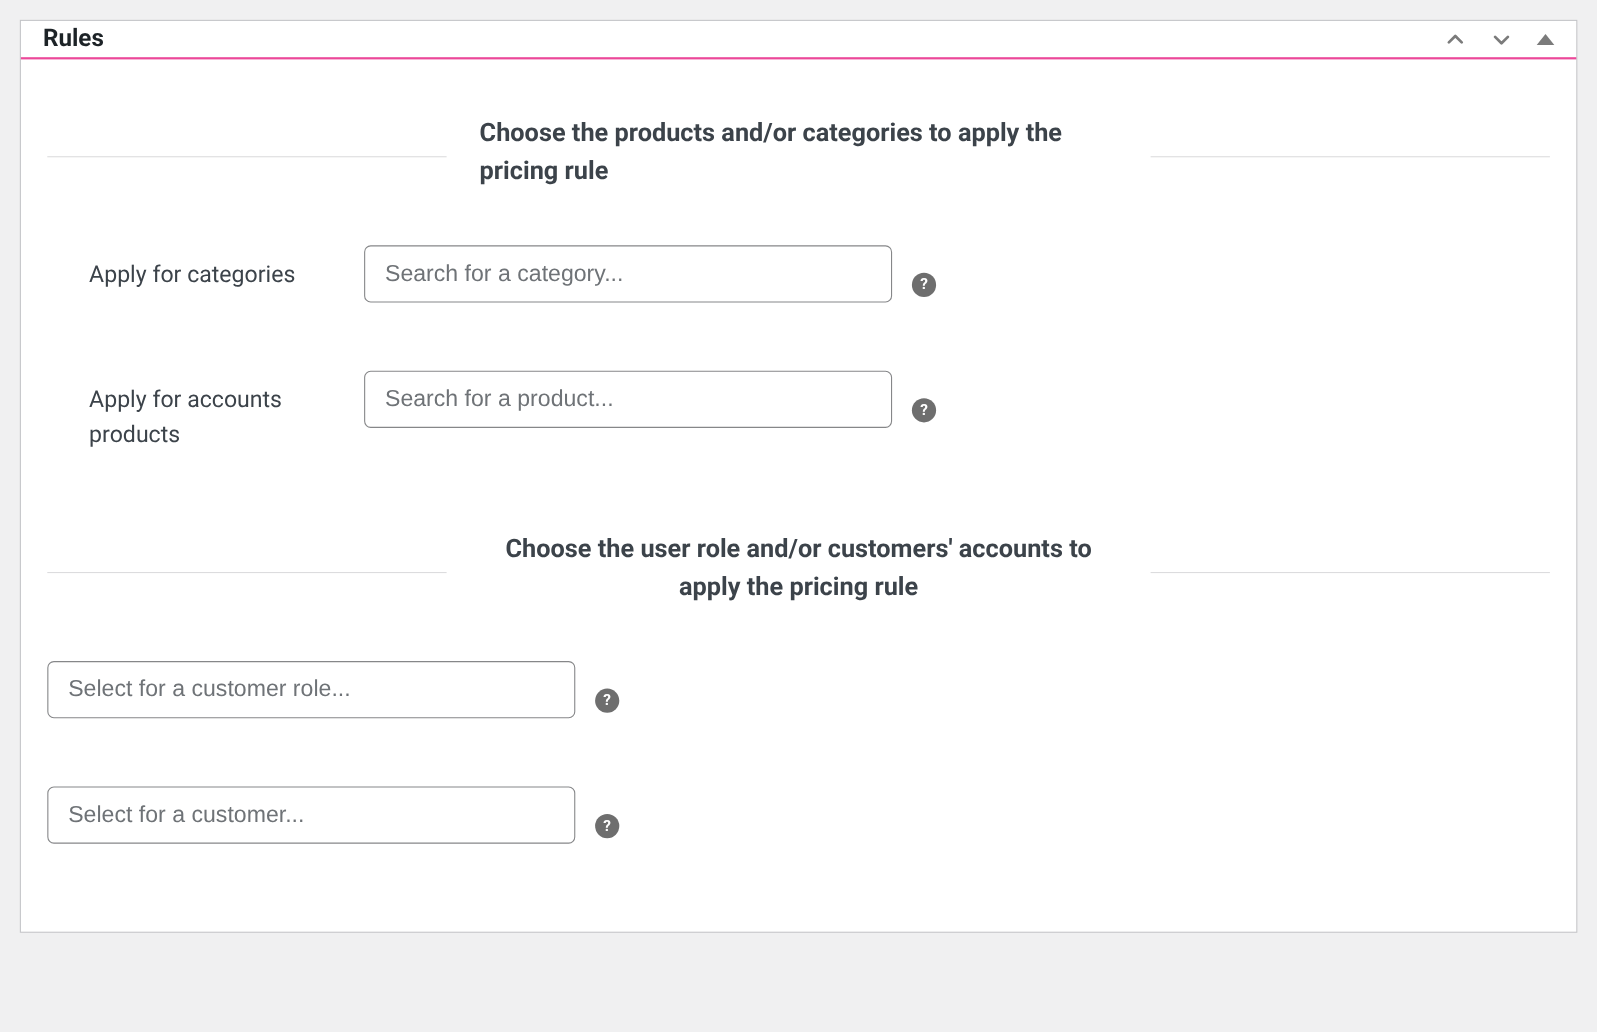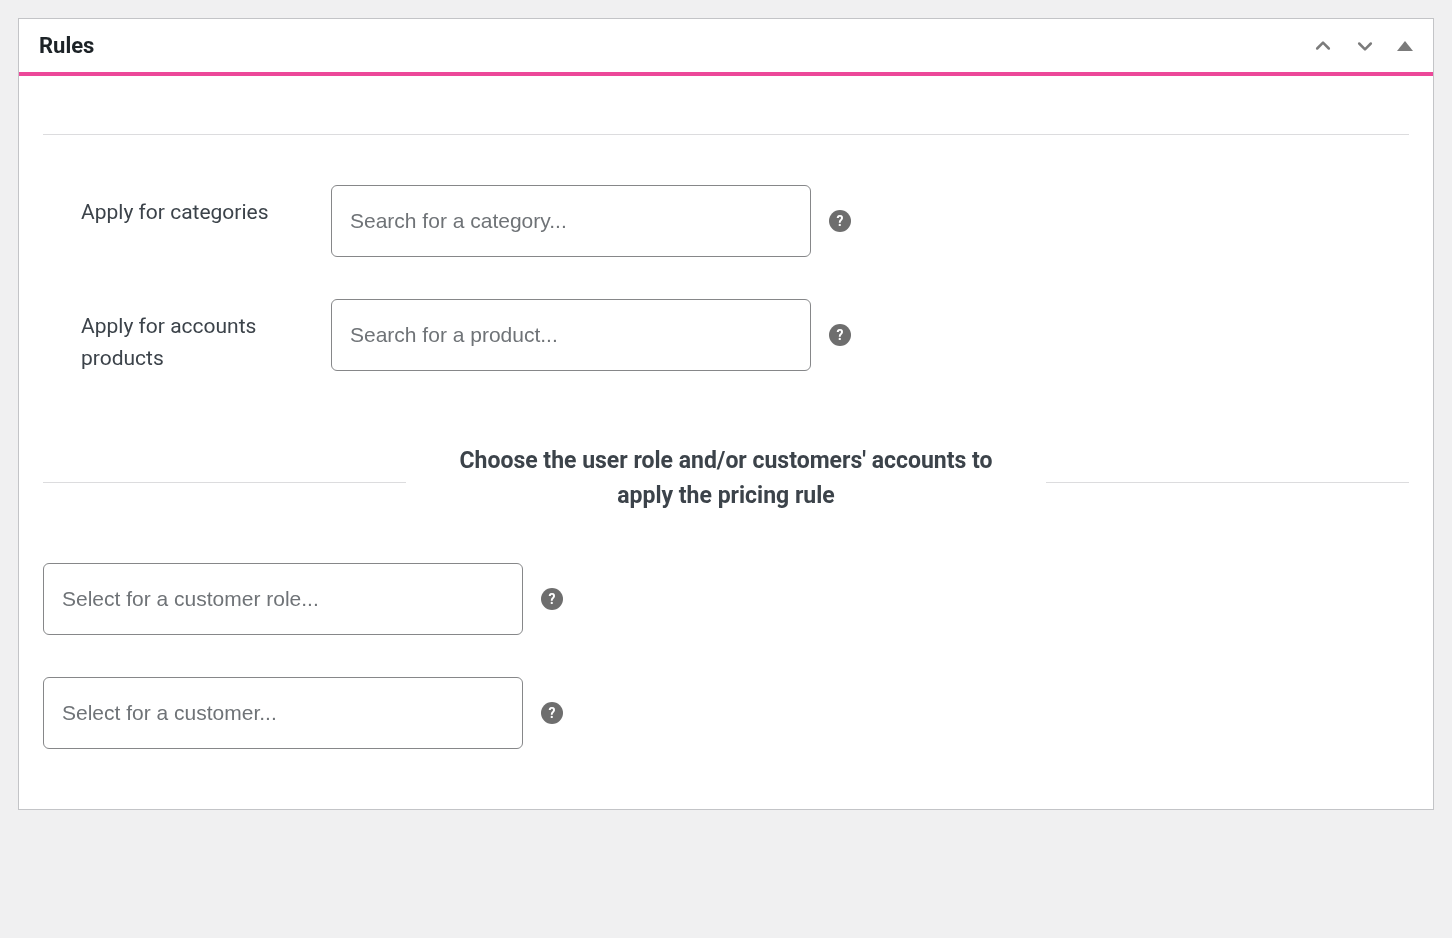--- a/index.html
+++ b/index.html
@@ -11,22 +11,22 @@
       color: #1d2327;
     }
     .panel {
       border: 1px solid #c3c4c7;
       background: #fff;
     }
     .panel-header {
       display: flex;
       align-items: center;
       justify-content: space-between;
-      padding: 14px 20px;
-      border-bottom: 4px solid #ec4899;
+      padding: 4px 20px;
+      border-bottom: 2px solid #ec4899;
     }
     .panel-title {
       font-size: 22px;
       font-weight: 700;
       color: #1d2327;
     }
     .panel-actions {
       display: flex;
       align-items: center;
       gap: 22px;
@@ -84,21 +84,21 @@
       font-size: 21px;
       color: #3c434a;
       line-height: 1.5;
       padding-top: 12px;
     }
     .input-col {
       width: 480px;
     }
     .search-input {
       width: 100%;
-      height: 72px;
+      height: 52px;
       border: 1px solid #868789;
       border-radius: 6px;
       padding: 0 18px;
       font-size: 21px;
       color: #1d2327;
       background: #fff;
     }
     .search-input::placeholder {
       color: #6f7377;
     }
@@ -144,20 +144,21 @@
         </svg>
       </div>
       <div class="tri-up"></div>
     </div>
   </div>
 
   <div class="panel-body">
 
     <div class="section-header">
       <div class="line"></div>
+      <div class="heading">Choose the products and/or categories to apply the pricing rule</div>
       <div class="line"></div>
     </div>
 
     <div class="form-row">
       <div class="label-col">Apply for categories</div>
       <div class="input-col">
         <input type="text" class="search-input" placeholder="Search for a category..." style="">
       </div>
       <div class="help-col">
         <div class="help-icon">?</div>

